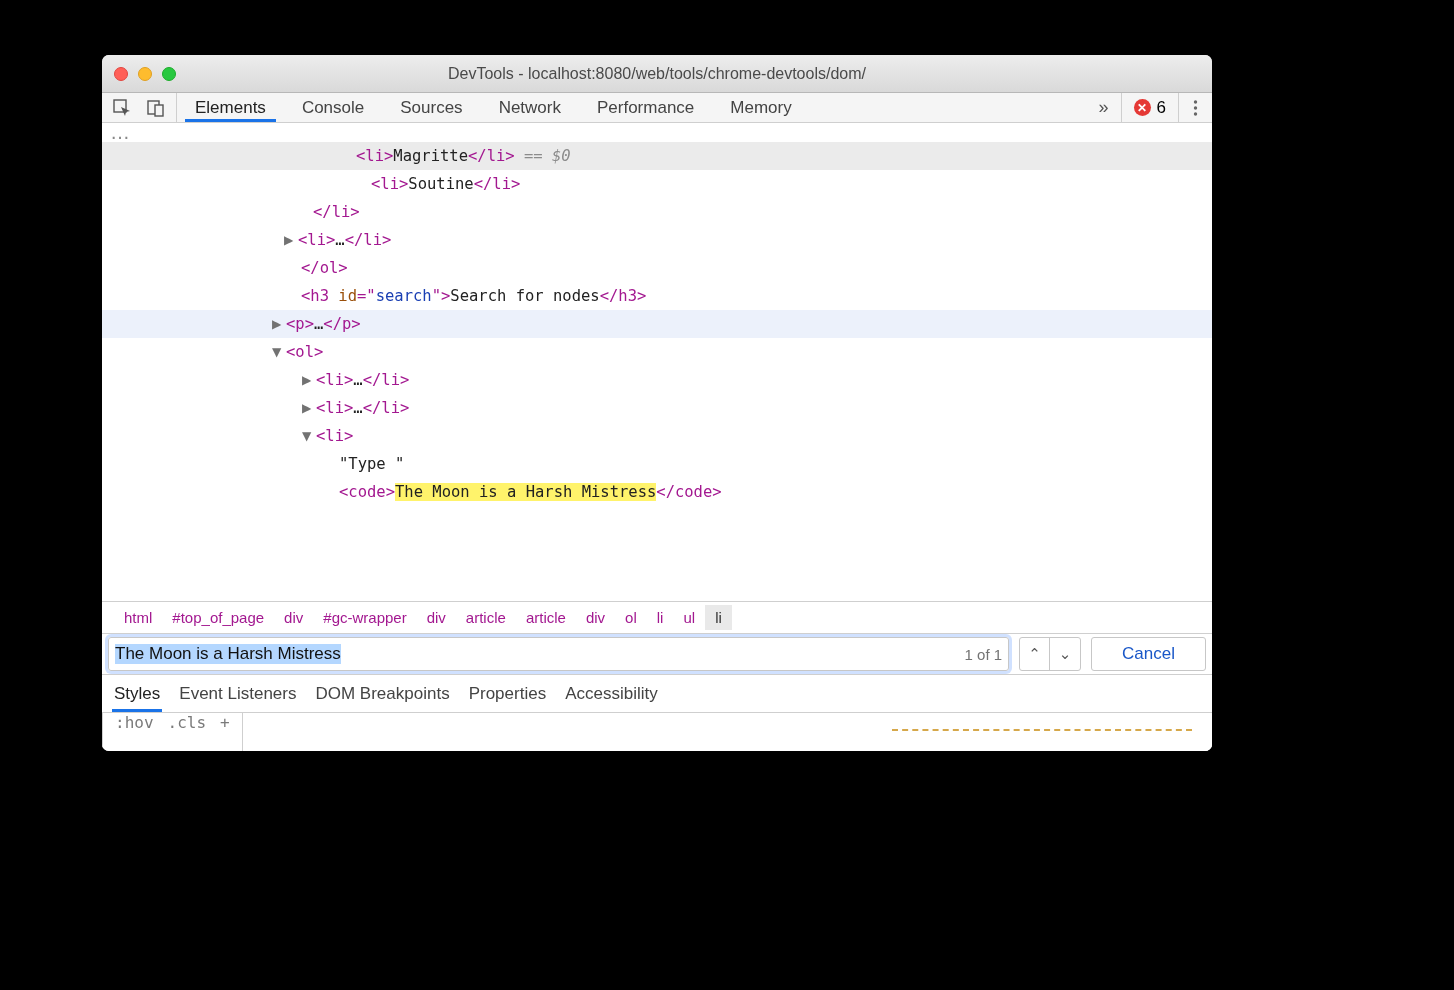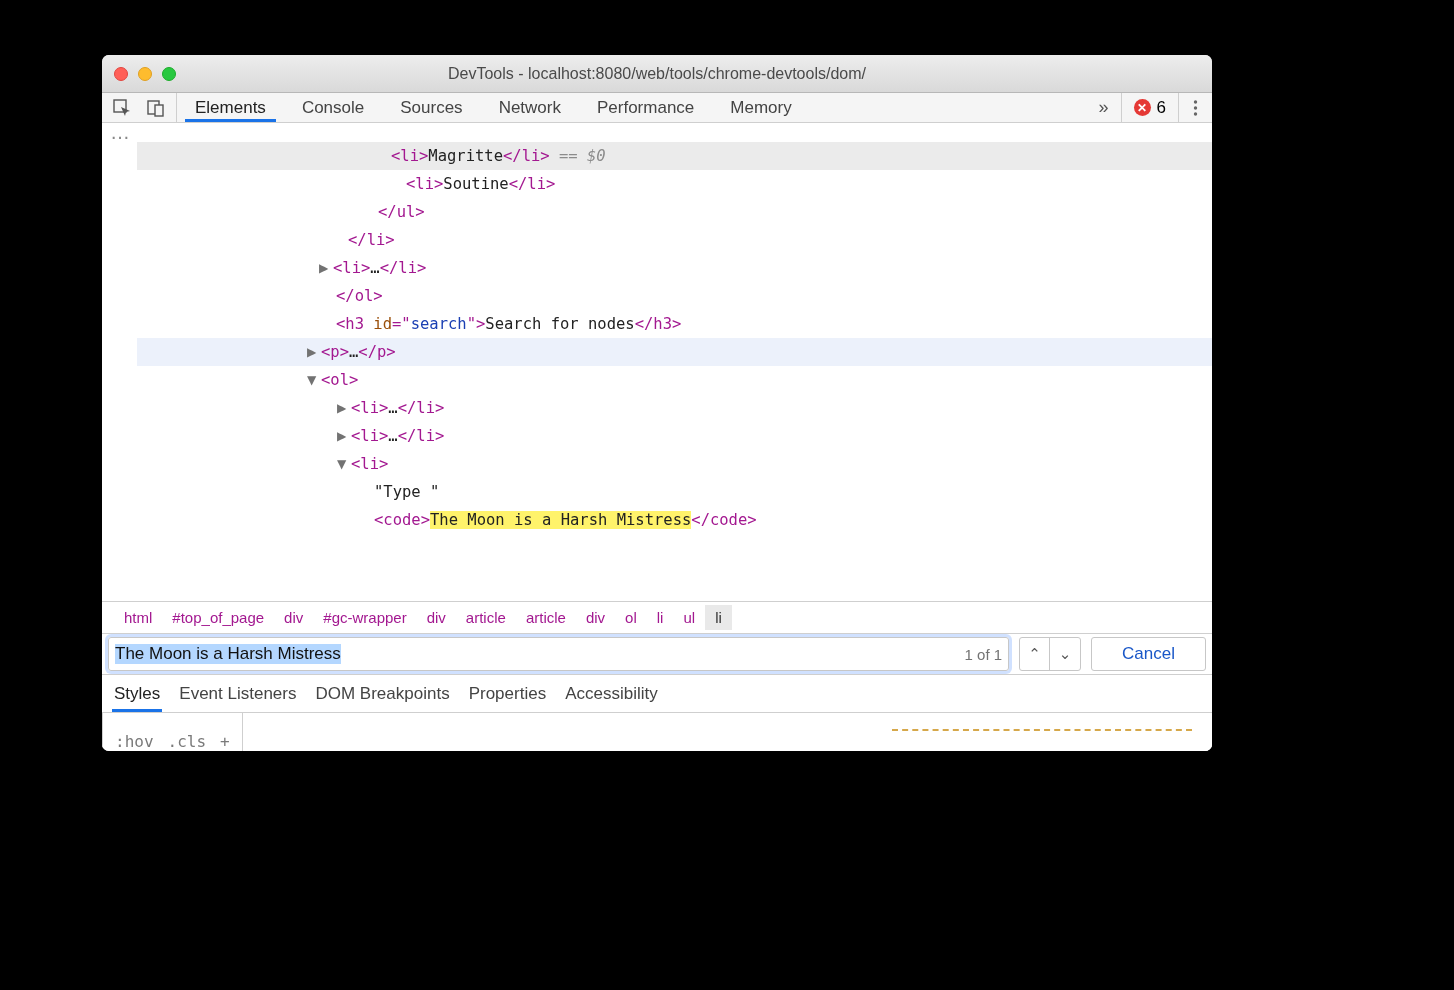--- a/index.html
+++ b/index.html
@@ -76,21 +76,20 @@
   .menu3 { padding:0 14px; display:flex; align-items:center; color:#666; border-left:1px solid #cfcfcf;}
   
   .treepane { flex:1; overflow:hidden; background:#fff; display:flex; flex-direction:column; }
   .tree {
     font-family: Menlo, Consolas, monospace;
     font-size: 15.5px;
     line-height: 28px;
     flex: 1;
     overflow: hidden;
     padding-top: 1px;
-    margin-left: 35px;
   }
   .dots3 { padding: 0 8px; color:#888; font-size:20px; line-height:18px; height:18px;}
   .row { white-space: pre; }
   .row.sel { background:#ebebeb; }
   .row.hl { background:#ecf1fb; }
   .row .pad { display:inline-block; }
   .dis { display:inline-block; width:12px; color:#727272; margin-right:2px;}
   .tagp { color:#a31890; }
   .attrn { color:#9a4f0a; }
   .attrv { color:#1a3fb3; }
@@ -134,21 +133,21 @@
     content:""; position:absolute; left:-2px; right:-2px; bottom:-8px; height:3px; background:#1a73e8;
   }
   
   .lower {
     height:38px; display:flex; font-size:16px; color:#7a7a7a;
   }
   .filt {
     flex:0 0 auto; width: 520px; display:flex; align-items:center; padding:0 10px;
   }
   .togglebox {
-    display:flex; align-items:flex-end; border-left:1px solid #cfcfcf; border-right:1px solid #cfcfcf;
+    display:flex; align-items:flex-start; border-left:1px solid #cfcfcf; border-right:1px solid #cfcfcf;
     padding:0 12px; gap:14px; font-family: Menlo, monospace;
   }
   .rest { flex:1; background:#fff; border-left: 0; position:relative; }
   .dashed {
     position:absolute; right:20px; top:50%; transform:translateY(-50%);
     width:300px; height:6px;
     border-top: 2px dashed #d6a84a;
   }
 </style>
 </head>
@@ -216,21 +215,20 @@
           <circle cx="2.5" cy="15" r="1.7" fill="#666"></circle>
         </svg>
     </div>
   </div>
 
   <div class="treepane">
     <div class="dots3">…</div>
     <div class="tree" id="tree">
         <div class="row sel"><span class="pad" style="width: 240px;"></span><span class="dis"></span><span class="tagp">&lt;li&gt;</span><span class="txt">Magritte</span><span class="tagp">&lt;/li&gt;</span><span class="txt"> </span><span class="eq0">== $0</span></div>
         <div class="row"><span class="pad" style="width: 255px;"></span><span class="dis"></span><span class="tagp">&lt;li&gt;</span><span class="txt">Soutine</span><span class="tagp">&lt;/li&gt;</span></div>
-        <div class="row"><span class="pad" style="width: 227px;"></span><span class="dis"></span><span class="tagp">&lt;/ul&gt;</span></div>
         <div class="row"><span class="pad" style="width: 197px;"></span><span class="dis"></span><span class="tagp">&lt;/li&gt;</span></div>
         <div class="row"><span class="pad" style="width: 182px;"></span><span class="dis">▶</span><span class="tagp">&lt;li&gt;</span><span class="txt">…</span><span class="tagp">&lt;/li&gt;</span></div>
         <div class="row"><span class="pad" style="width: 185px;"></span><span class="dis"></span><span class="tagp">&lt;/ol&gt;</span></div>
         <div class="row"><span class="pad" style="width: 185px;"></span><span class="dis"></span><span class="tagp">&lt;h3 </span><span class="attrn">id</span><span class="tagp">="</span><span class="attrv">search</span><span class="tagp">"&gt;</span><span class="txt">Search for nodes</span><span class="tagp">&lt;/h3&gt;</span></div>
         <div class="row hl"><span class="pad" style="width: 170px;"></span><span class="dis">▶</span><span class="tagp">&lt;p&gt;</span><span class="txt">…</span><span class="tagp">&lt;/p&gt;</span></div>
         <div class="row"><span class="pad" style="width: 170px;"></span><span class="dis">▼</span><span class="tagp">&lt;ol&gt;</span></div>
         <div class="row"><span class="pad" style="width: 200px;"></span><span class="dis">▶</span><span class="tagp">&lt;li&gt;</span><span class="txt">…</span><span class="tagp">&lt;/li&gt;</span></div>
         <div class="row"><span class="pad" style="width: 200px;"></span><span class="dis">▶</span><span class="tagp">&lt;li&gt;</span><span class="txt">…</span><span class="tagp">&lt;/li&gt;</span></div>
         <div class="row"><span class="pad" style="width: 200px;"></span><span class="dis">▼</span><span class="tagp">&lt;li&gt;</span></div>
         <div class="row"><span class="pad" style="width: 223px;"></span><span class="dis"></span><span class="txt">"Type "</span></div>

